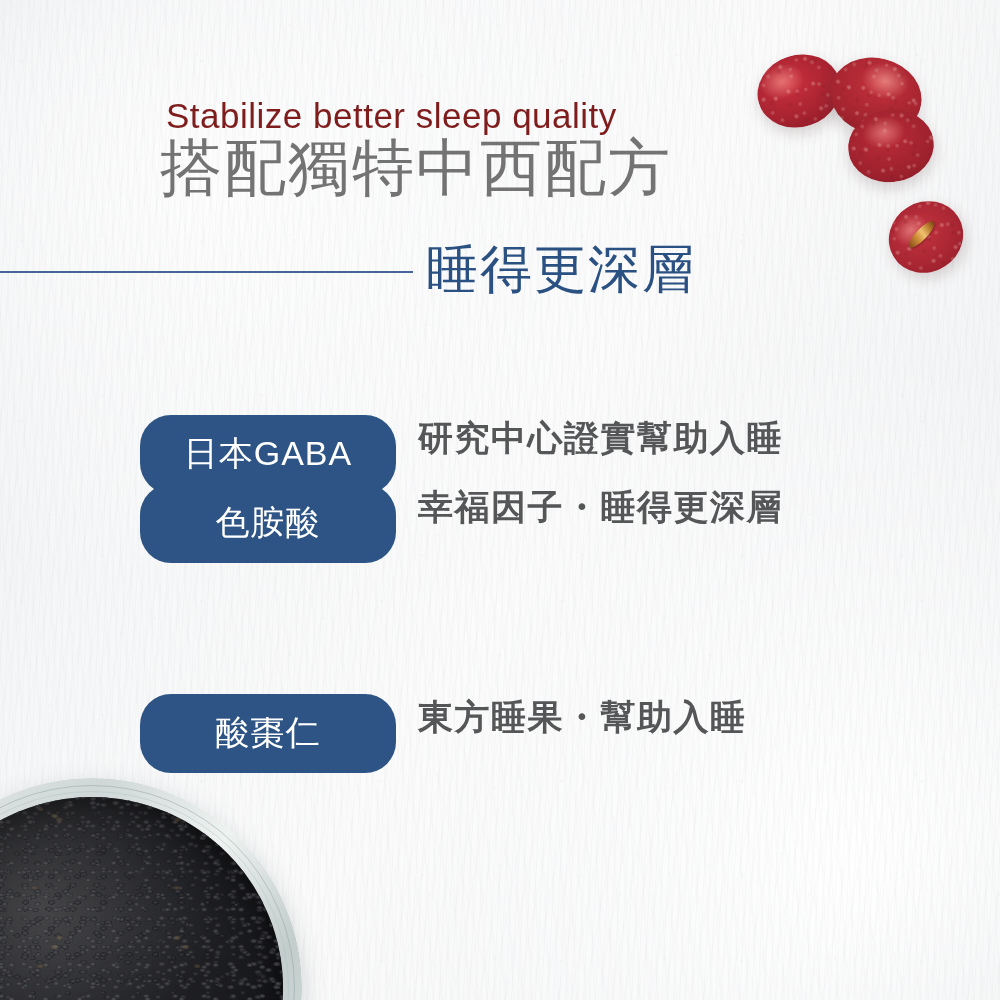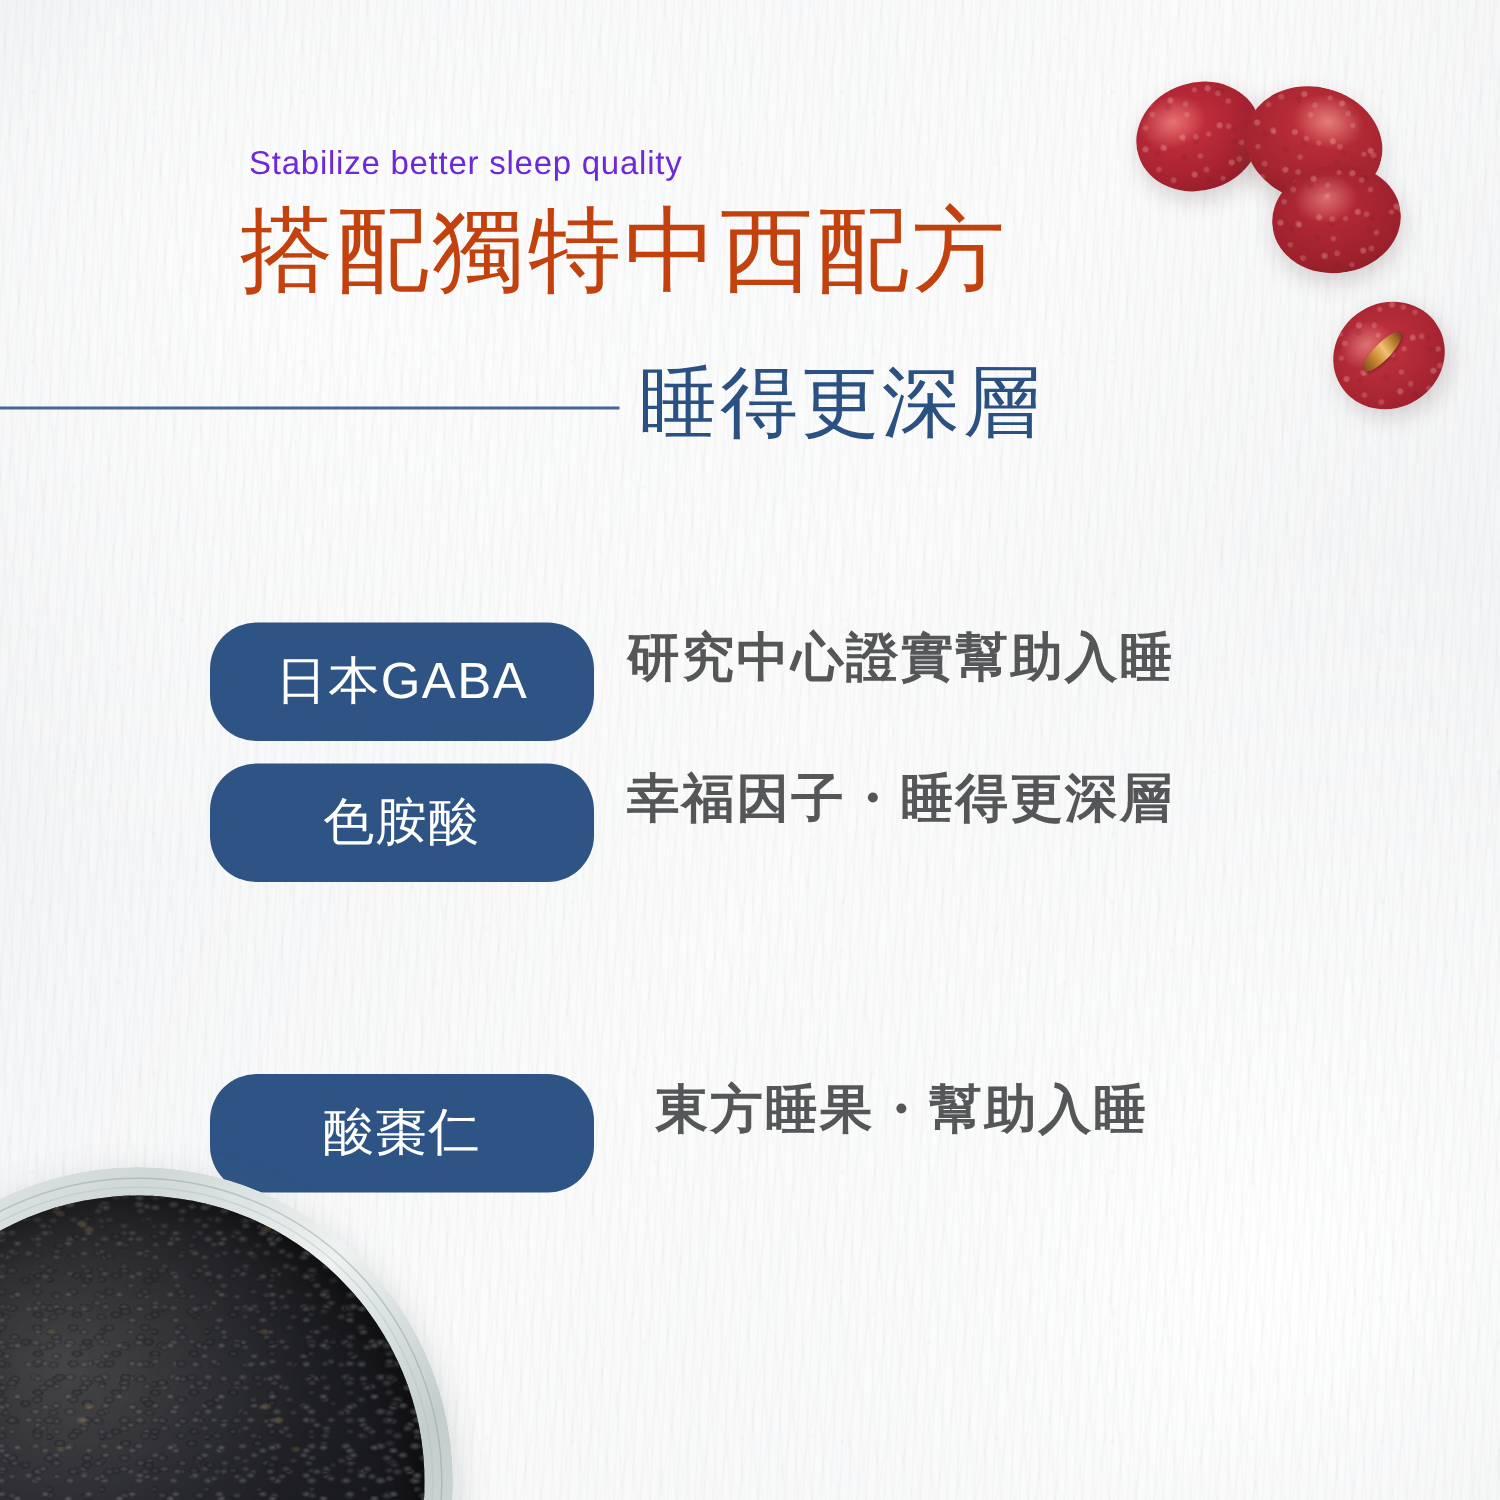--- a/index.html
+++ b/index.html
@@ -87,34 +87,34 @@
     inset: 0;
     background: radial-gradient(ellipse 120% 110% at 50% 45%,
                 rgba(255,255,255,0) 52%, rgba(198,203,209,.18) 100%);
   }
 
   
   .eyebrow {
     position: absolute;
     left: 166px;
     top: 96px;
-    font-size: 22px;
+    font-size: 35px;
     letter-spacing: .5px;
-    color: #6d28d9;
+    color: #7f1d1d;
     font-weight: 300;
     white-space: nowrap;
   }
 
   .headline-1 {
     position: absolute;
     left: 160px;
     top: 137px;
     font-size: 62px;
     line-height: 1;
-    color: #c2410c;
+    color: #737373;
     letter-spacing: 2px;
     white-space: nowrap;
   }
   .headline-2 {
     position: absolute;
     left: 426px;
     top: 243px;
     font-size: 52px;
     line-height: 1;
     color: #2b5183;
@@ -377,27 +377,27 @@
 
   <div class="headline-2">睡得更深層</div>
 
   <div class="rows">
 
     <div class="row" style="top:407px;">
       <div class="pill">日本GABA</div>
       <div class="desc">研究中心證實幫助入睡</div>
     </div>
 
-    <div class="row" style="top:501px;">
+    <div class="row" style="top:476px;">
       <div class="pill">色胺酸</div>
       <div class="desc">幸福因子・睡得更深層</div>
     </div>
 
 
-    <div class="row" style="top:708px;gap:19px;">
+    <div class="row" style="top:686px;">
       <div class="pill">酸棗仁</div>
       <div class="desc">東方睡果・幫助入睡</div>
     </div>
 
   </div>
 
   <div id="sesame-bowl">
     <div class="bowl-rim"></div>
     <div class="bowl-rim-line"></div>
     <div class="bowl-rim-line2"></div>

